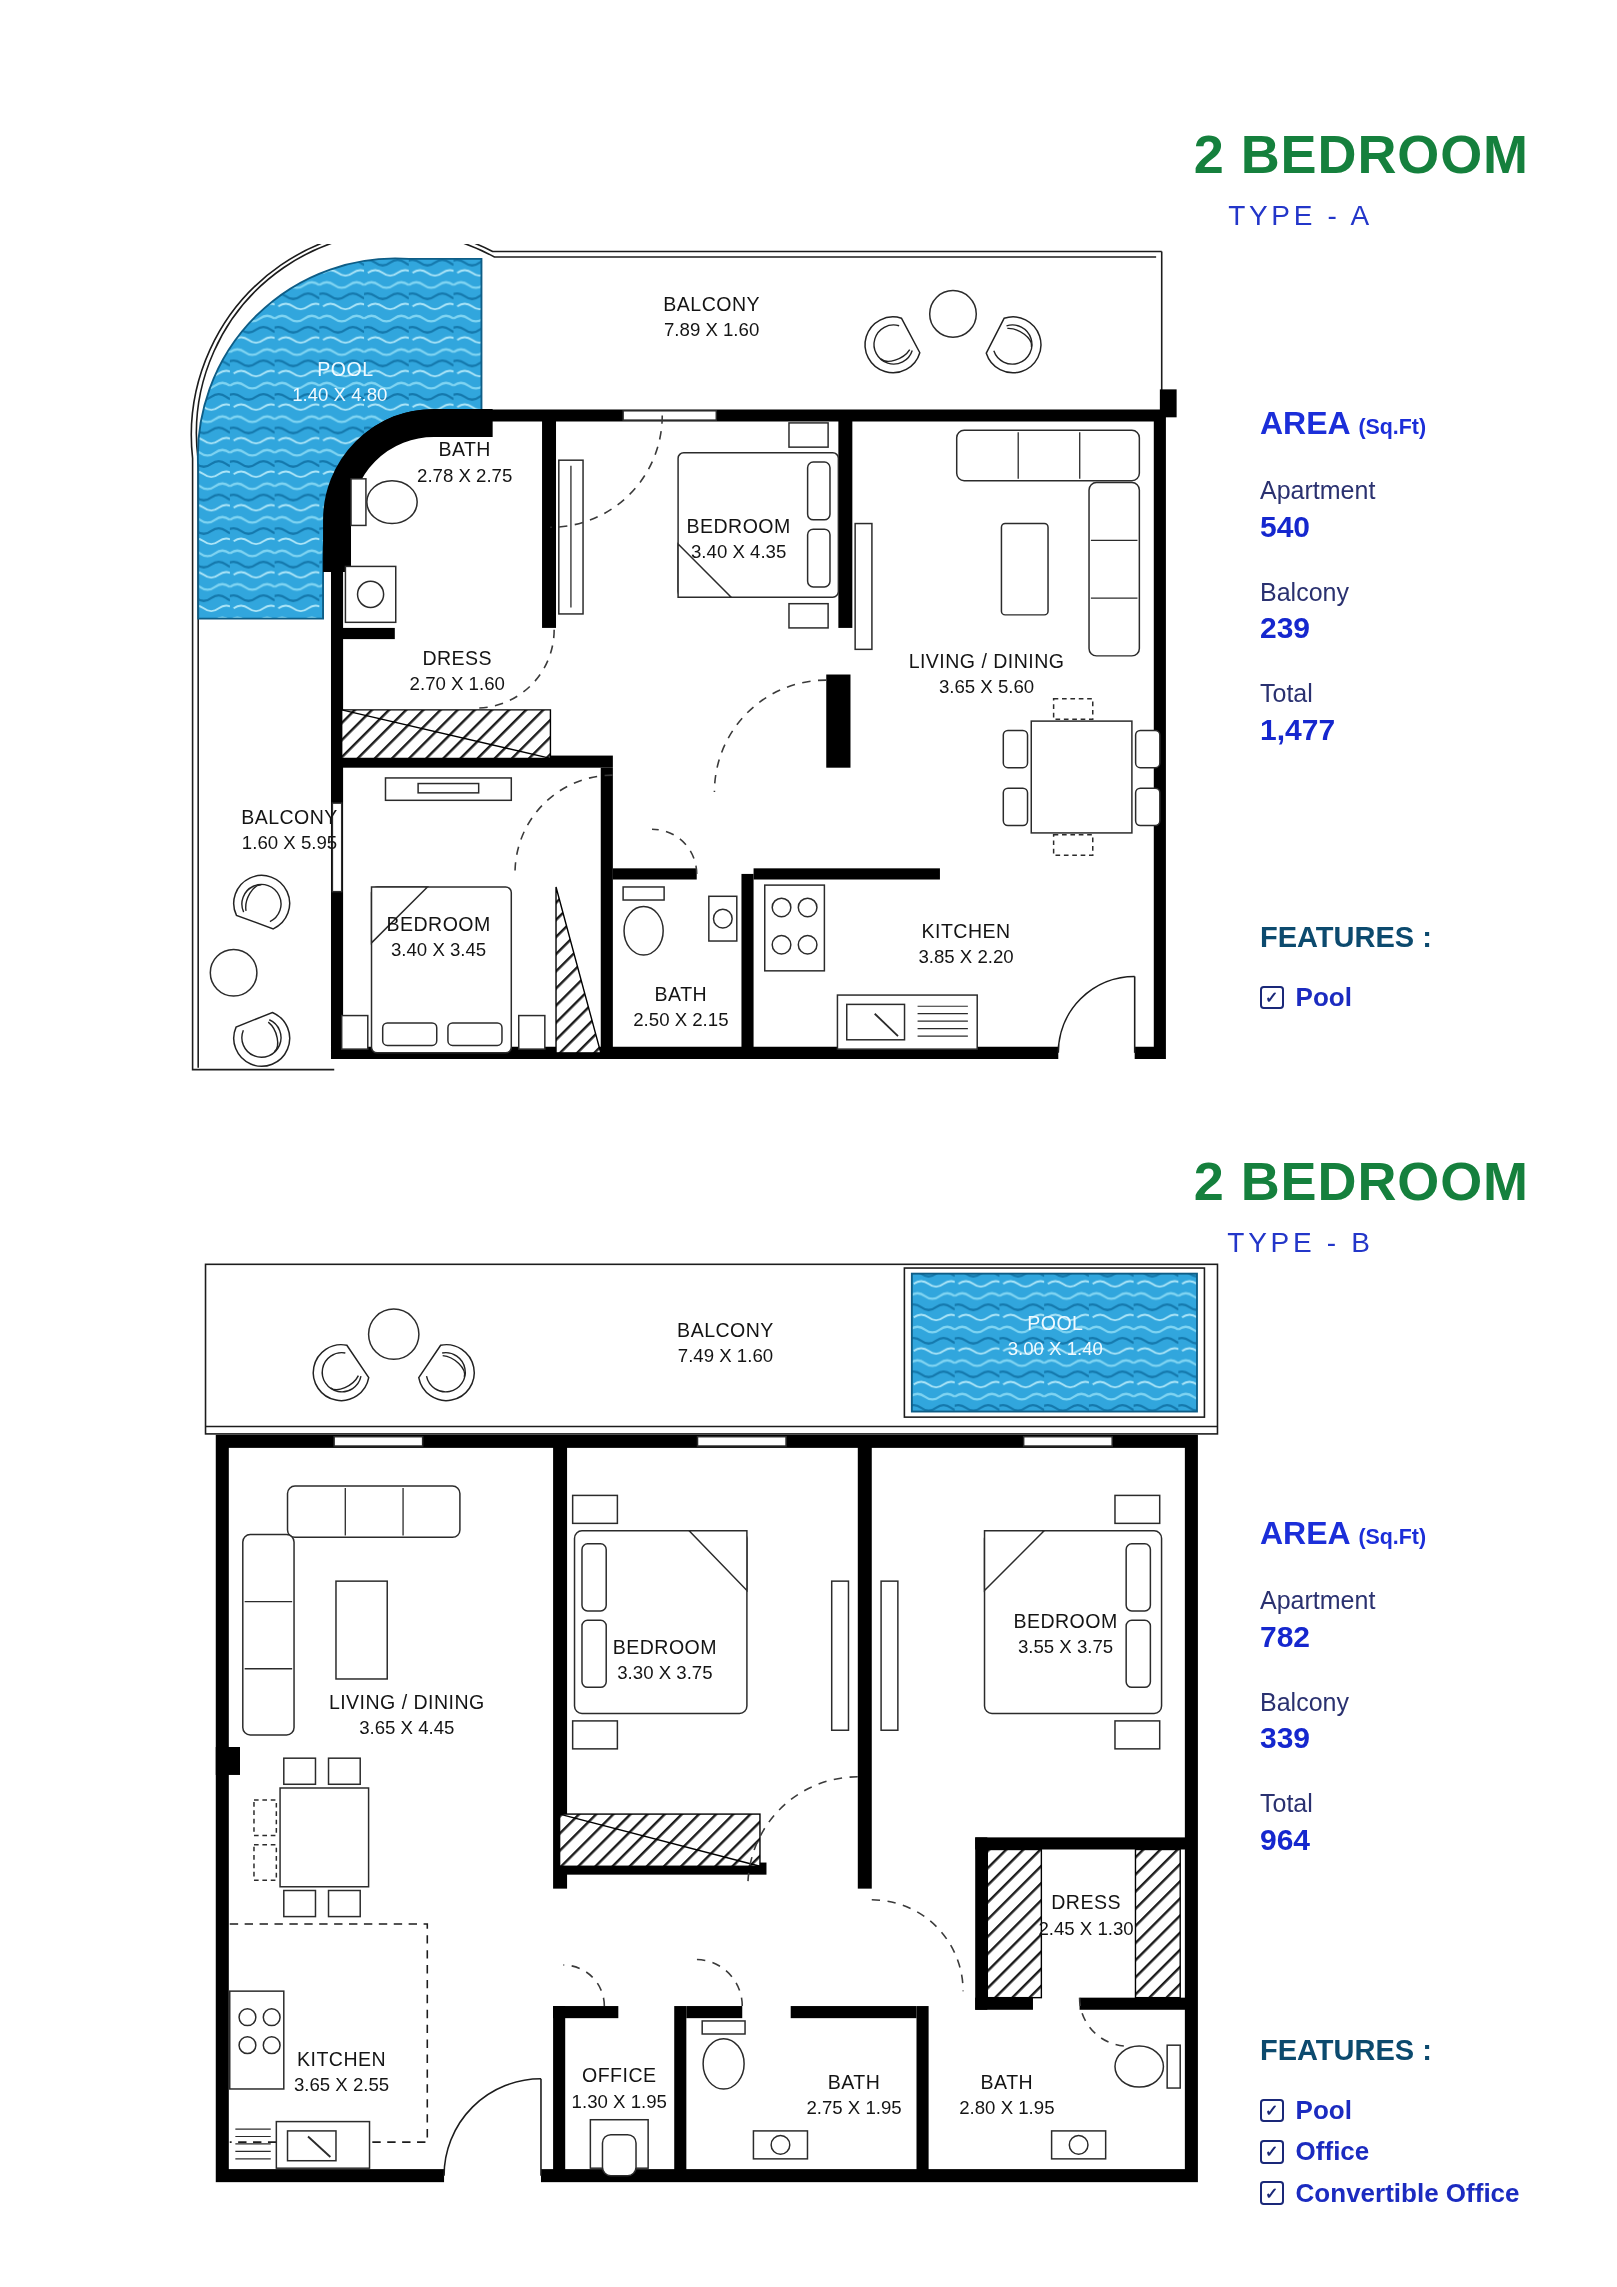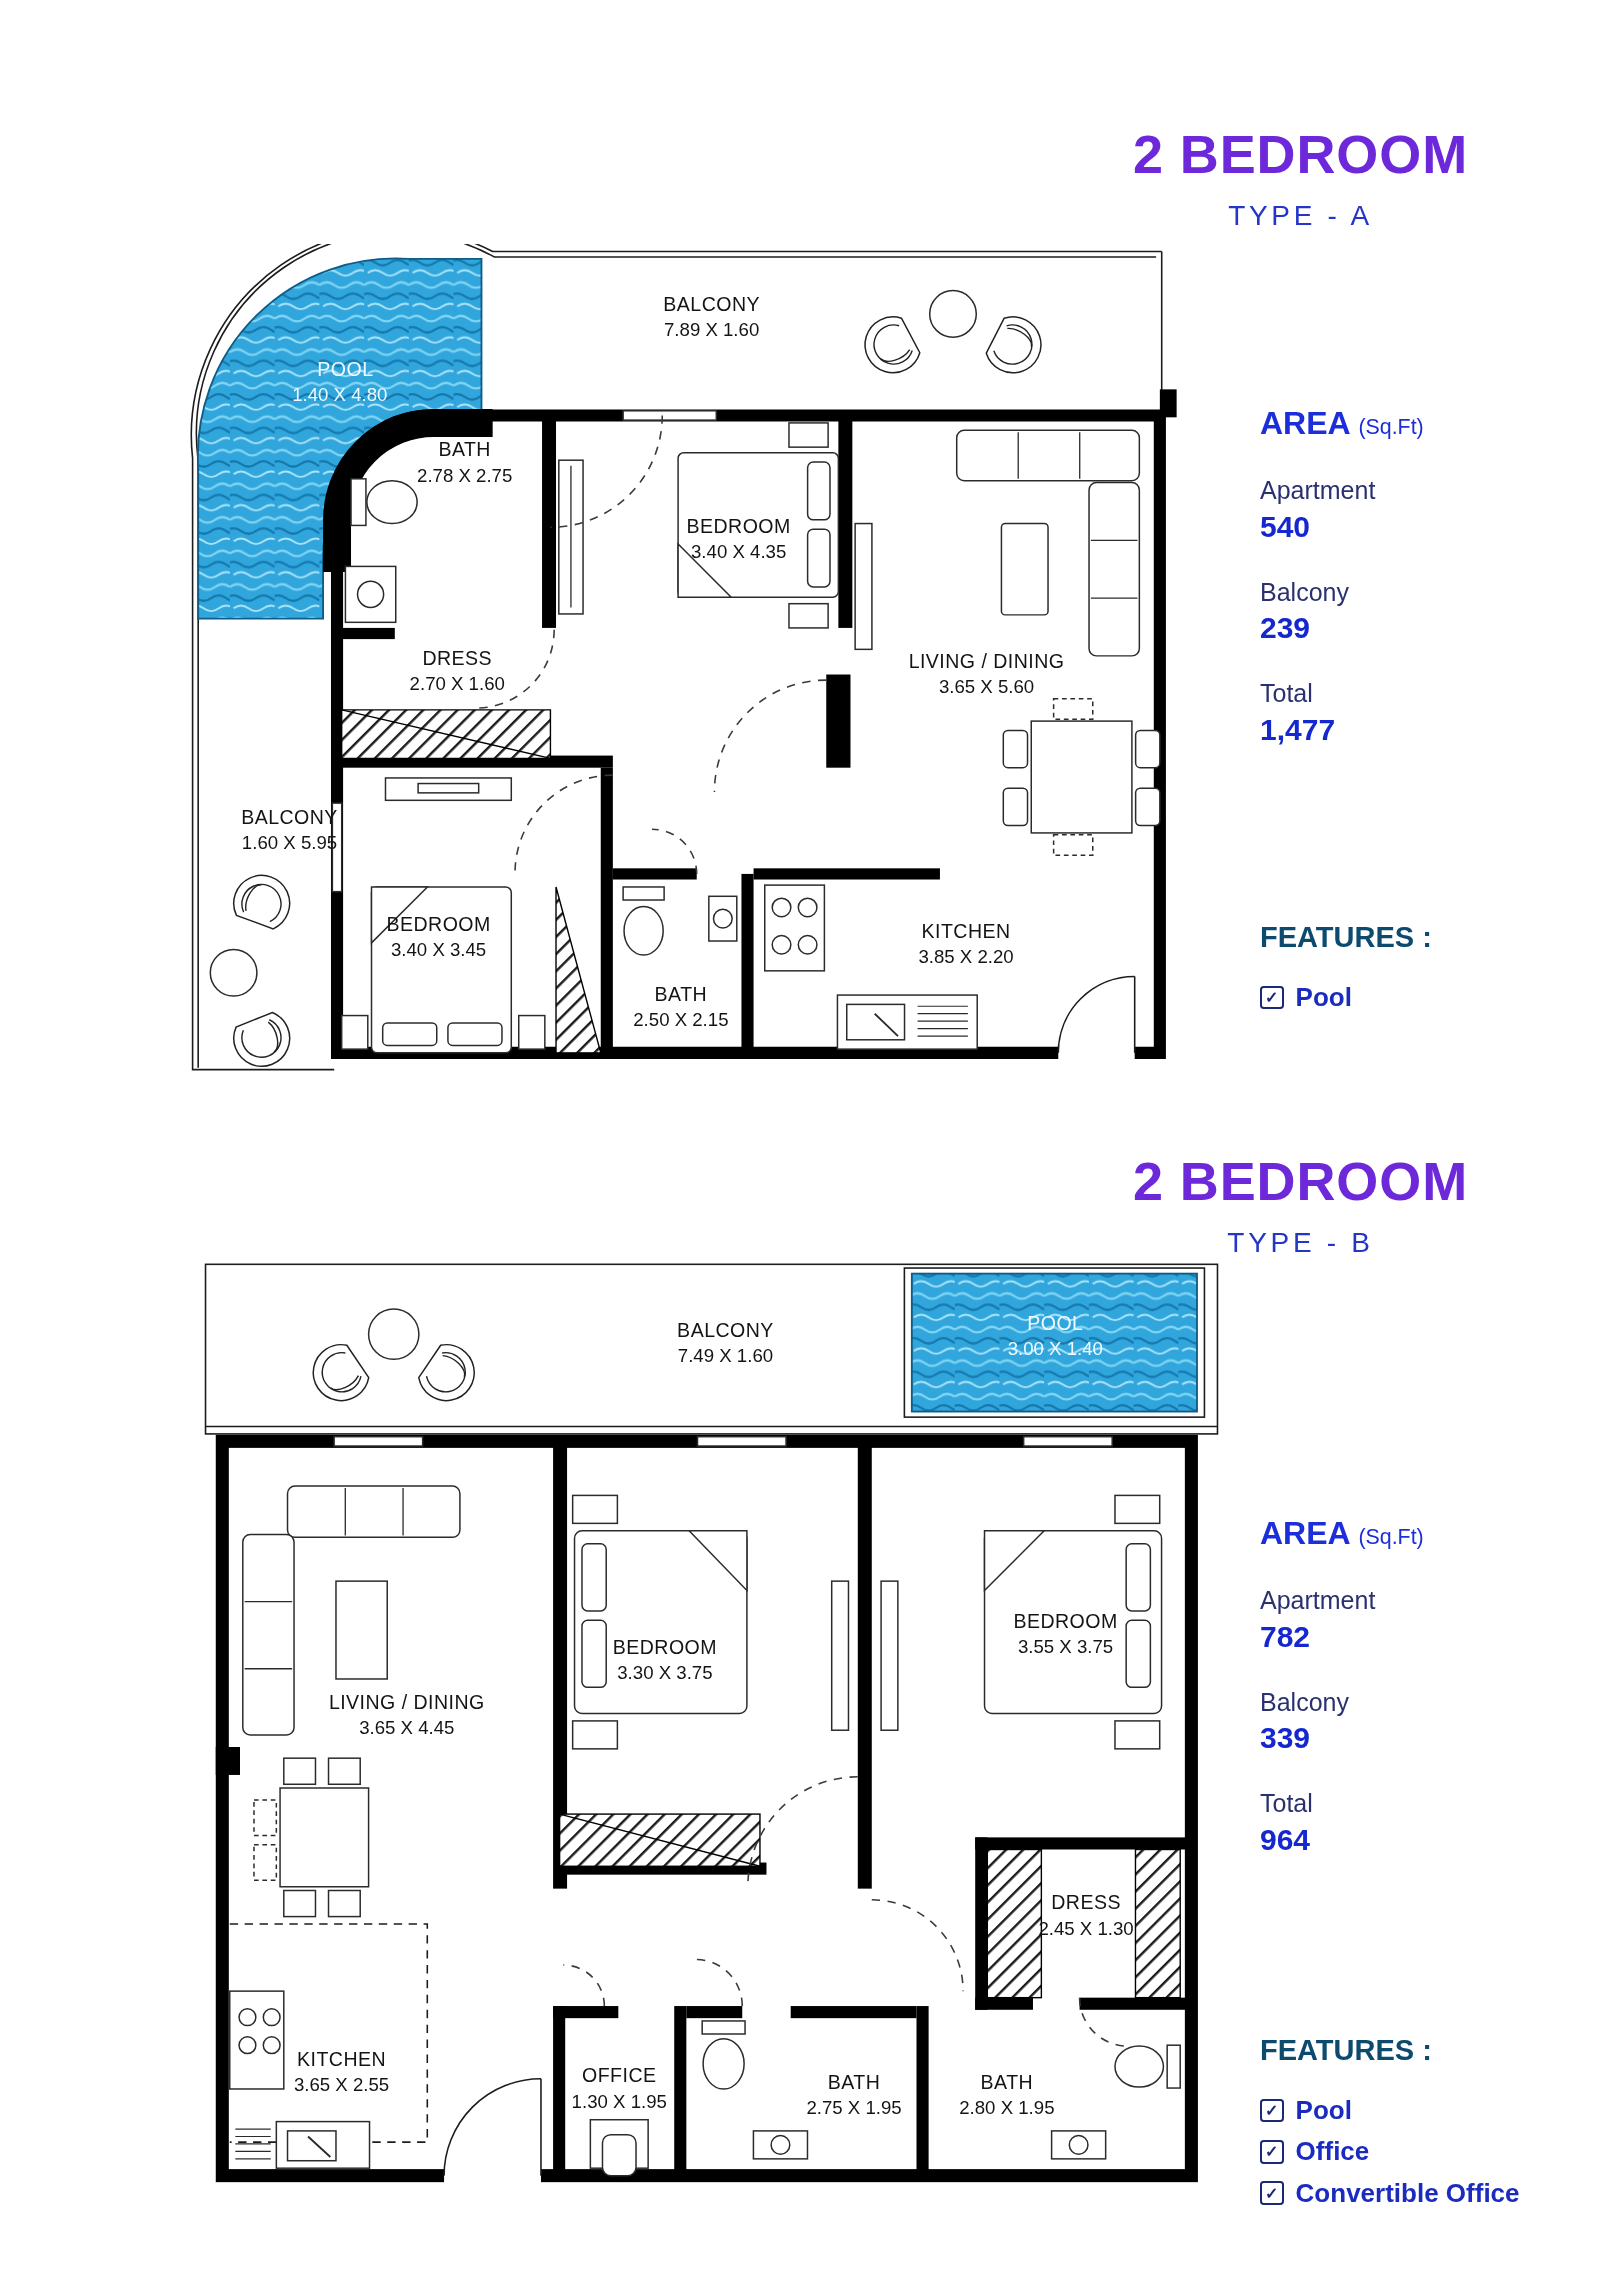--- a/index.html
+++ b/index.html
@@ -2,27 +2,27 @@
 <html style="font-size:15px"><head>
 <meta charset="utf-8">
 <style>
   html,body{margin:0;padding:0;background:#fff;}
   .page{position:relative;width:1617px;height:2288px;background:#ffffff;
         font-family:"Liberation Sans",sans-serif;overflow:hidden;}
   .abs{position:absolute;}
 
   
   .title-block{position:absolute;width:457px;text-align:center;}
-  .title{font-size:54px;font-weight:800;color:#6d28d9;letter-spacing:0.9px;line-height:1;}
+  .title{font-size:54px;font-weight:800;color:#15803d;letter-spacing:0.9px;line-height:1;text-align:right;}
   .subtitle{font-size:28px;font-weight:400;color:#2336C9;letter-spacing:3.7px;margin-top:19px;}
 
   
   .area-panel{position:absolute;width:308px;}
   .area-heading{font-size:32px;font-weight:700;color:#1B2ED9;margin-bottom:28px;}
-  .area-unit{font-size:21.4px;font-weight:400;text-align:center;}
+  .area-unit{font-size:21.4px;font-weight:700;text-align:center;}
   .area-row{margin-top:34px;}
   .area-label{font-size:25px;font-weight:400;color:#2A3170;}
   .area-value{font-size:30px;font-weight:700;color:#1527CE;margin-top:4.7px;}
 
   
   .features-panel{position:absolute;width:336px;}
   .features-heading{font-size:29px;font-weight:700;color:#0c4a6e;margin-bottom:28px;}
   .feature-item{display:flex;align-items:center;gap:12px;margin-top:10.3px;}
   .checkbox{width:19.6px;height:19.6px;border:2.8px solid #1A2878;border-radius:3.7px;
             color:#1A2878;font-size:16px;font-weight:700;display:flex;

